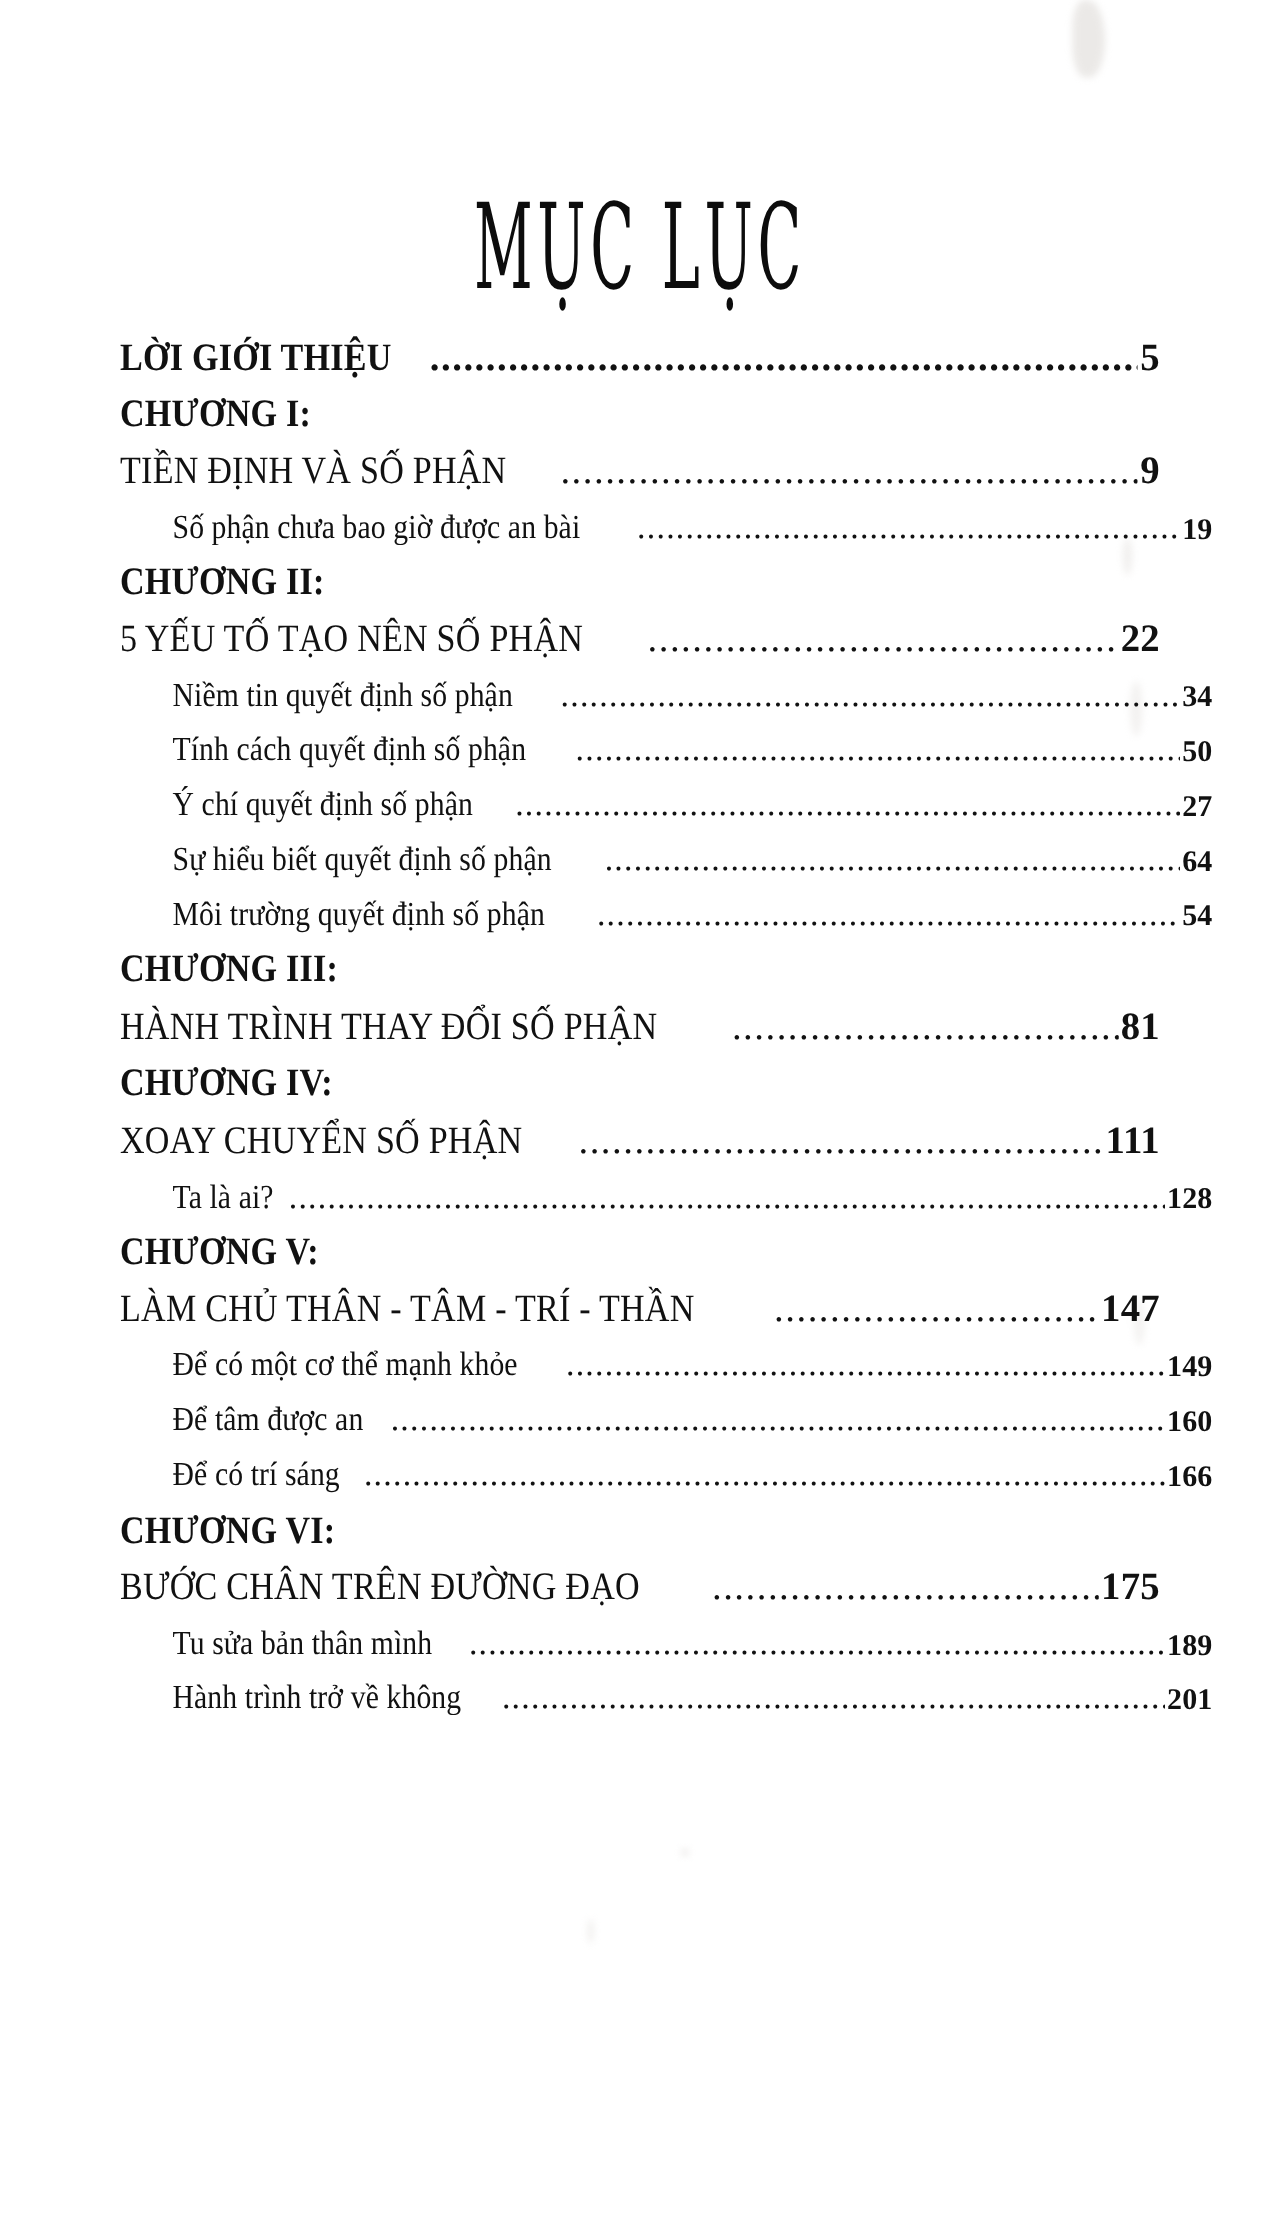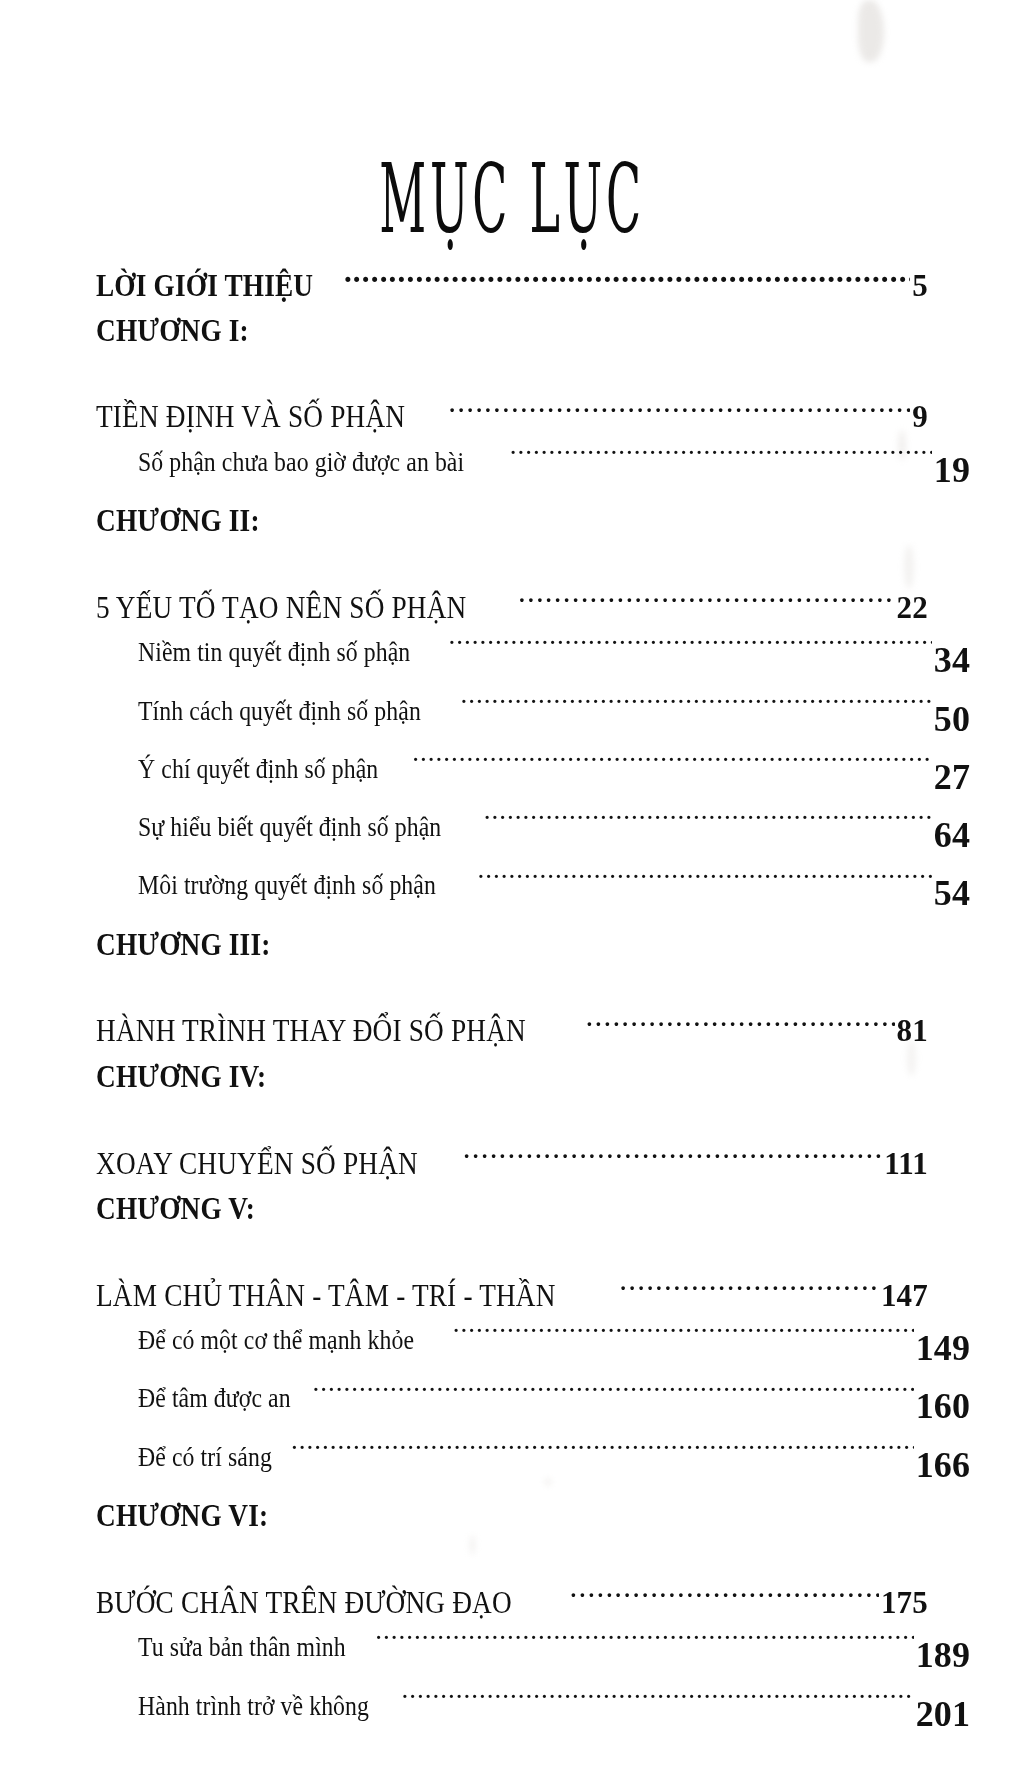--- a/index.html
+++ b/index.html
@@ -57,21 +57,21 @@
   
   .toc-list {
     margin: 0;
     padding: 0;
     list-style: none;
     margin-top: 72px;
   }
 
   .toc-row {
     display: flex;
-    align-items: flex-start;
+    align-items: flex-end;
     width: 100%;
     white-space: nowrap;
   }
 
   .toc-label {
     flex: 0 0 auto;
     transform: scaleX(0.88);
     transform-origin: left center;
   }
 
@@ -113,34 +113,33 @@
     letter-spacing: .2px;
   }
   .row-major .toc-leader::after { font-size: 31px; letter-spacing: 1.2px; }
   .row-major .toc-page { font-size: 31px; }
 
   .row-chapter-title {          
     font-weight: 400;
     font-size: 31px;
     line-height: 1.5;
     letter-spacing: .2px;
-    margin-top: 41px;
   }
   .row-chapter-title .toc-leader::after { font-size: 31px; letter-spacing: 1.2px; font-weight: 400; }
   .row-chapter-title .toc-page { font-size: 31px; font-weight: 700; }
 
   .row-sub {                    
     font-weight: 400;
     font-size: 27px;
     line-height: 1.62;
     padding-left: 42px;
     letter-spacing: .1px;
   }
   .row-sub .toc-leader::after { font-size: 27px; letter-spacing: 1px; font-weight: 400; }
-  .row-sub .toc-page { font-size: 36px; font-weight: 700; }
+  .row-sub .toc-page { font-size: 24px; font-weight: 700; }
 </style>
 </head>
 <body>
 
 <div class="scan-smudge smudge-a"></div>
 <div class="scan-smudge smudge-b"></div>
 <div class="scan-smudge smudge-c"></div>
 <div class="scan-smudge smudge-d"></div>
 <div class="scan-smudge smudge-e"></div>
 <div class="scan-smudge smudge-f"></div>
@@ -210,20 +209,25 @@
         <span class="toc-page">81</span>
       </li>
       <li class="toc-row row-chapter-head">
         <span class="toc-label">CHƯƠNG IV:</span>
       </li>
       <li class="toc-row row-chapter-title">
         <span class="toc-label">XOAY CHUYỂN SỐ PHẬN</span>
         <span class="toc-leader"></span>
         <span class="toc-page">111</span>
       </li>
+      <li class="toc-row row-sub">
+        <span class="toc-label">Ta là ai?</span>
+        <span class="toc-leader"></span>
+        <span class="toc-page">128</span>
+      </li>
       <li class="toc-row row-chapter-head">
         <span class="toc-label">CHƯƠNG V:</span>
       </li>
       <li class="toc-row row-chapter-title">
         <span class="toc-label">LÀM CHỦ THÂN - TÂM - TRÍ - THẦN</span>
         <span class="toc-leader"></span>
         <span class="toc-page">147</span>
       </li>
       <li class="toc-row row-sub">
         <span class="toc-label">Để có một cơ thể mạnh khỏe</span>

